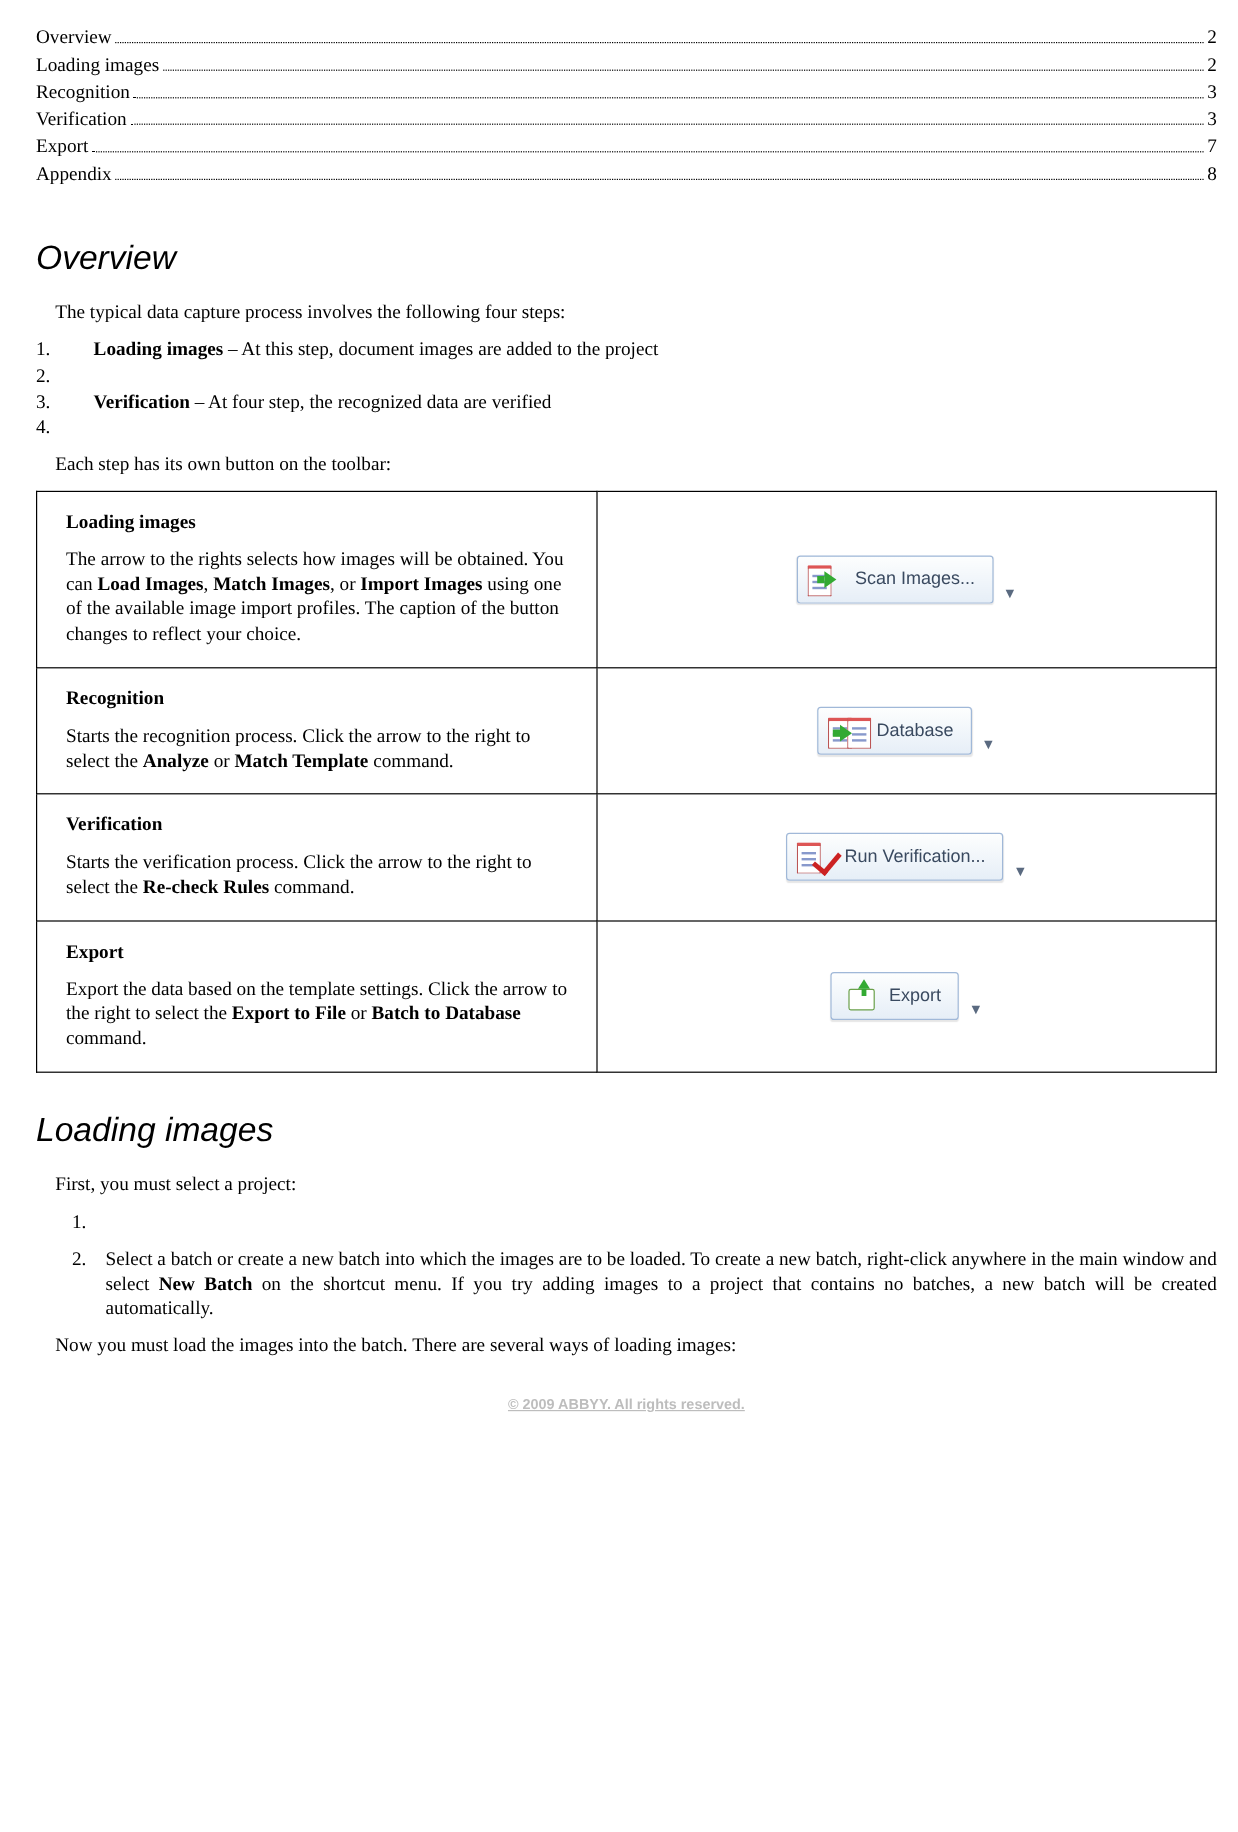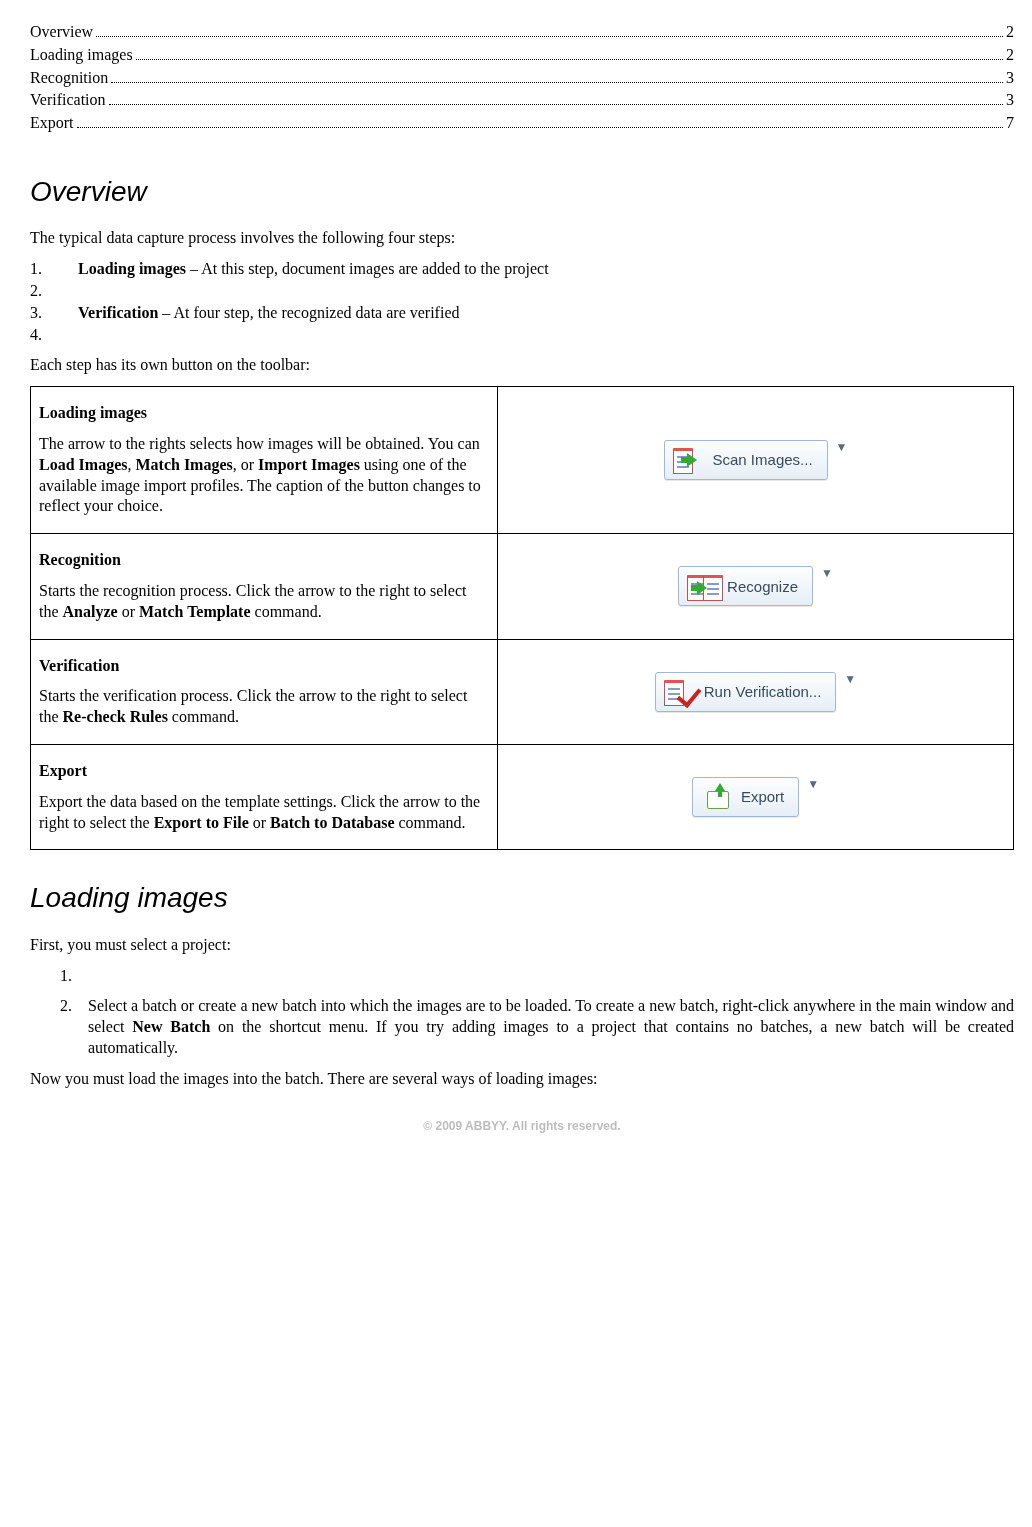--- a/index.html
+++ b/index.html
@@ -26,21 +26,21 @@
     min-width: 10px;
   }
   .toc-page { white-space: nowrap; }
   h2.section {
     font-family: Arial, Helvetica, sans-serif;
     font-style: italic;
     font-weight: normal;
     font-size: 28px;
     margin: 30px 0 18px 0;
   }
-  p { margin: 10px 0; }
+  p { margin: 10px 16px; }
   .steps-list {
     margin: 8px 0 10px 0;
     padding-left: 0;
     list-style: none;
   }
   .steps-list li {
     display: flex;
     margin: 1px 0;
   }
   .steps-list .num {
@@ -54,21 +54,21 @@
   }
   table.btns td {
     border: 1px solid #000;
     padding: 6px 8px;
     vertical-align: middle;
     font-size: 16px;
   }
   table.btns td.desc { width: 450px; vertical-align: top; }
   table.btns td.img { text-align: center; }
   
-  .tb-wrap { display: inline-flex; align-items: flex-start; }
+  .tb-wrap { display: inline-flex; align-items: flex-end; }
   .tb-btn {
     display: inline-flex;
     align-items: center;
     border: 1px solid #a0b8d8;
     border-radius: 3px;
     background: linear-gradient(#fdfefe, #e6eef7);
     padding: 5px 14px 5px 8px;
     font-family: "Segoe UI", Tahoma, Arial, sans-serif;
     font-size: 15px;
     color: #3a4a60;
@@ -160,20 +160,21 @@
     content:""; position:absolute; left:3px; top:1px;
     width:8px; height:4px; background:#f4c84a; border-radius:1px 1px 0 0;
   }
   .footer {
     text-align:center;
     color:#bdbdbd;
     font-family: Arial, sans-serif;
     font-size:12px;
     font-weight:bold;
     margin-top:30px;
+    text-decoration:underline;
   }
   .just { text-align: justify; }
 </style>
 </head>
 <body>
 
 <div class="toc">
   <div class="toc-row">
     <span class="toc-label">Overview</span>
     <span class="toc-dots"></span>
@@ -191,20 +192,25 @@
   </div>
   <div class="toc-row">
     <span class="toc-label">Verification</span>
     <span class="toc-dots"></span>
     <span class="toc-page">3</span>
   </div>
   <div class="toc-row">
     <span class="toc-label">Export</span>
     <span class="toc-dots"></span>
     <span class="toc-page">7</span>
+  </div>
+  <div class="toc-row">
+    <span class="toc-label">Appendix</span>
+    <span class="toc-dots"></span>
+    <span class="toc-page">8</span>
   </div>
 </div>
 
 <h2 class="section">Overview</h2>
 <p>The typical data capture process involves the following four steps:</p>
 <ol class="steps-list">
   <li>
     <span class="num">1.</span>
     <span><b>Loading images</b><span> – At this step, document images are added to the project</span></span>
   </li>
@@ -251,21 +257,21 @@
       </p>
     </td>
     <td class="img">
       <span class="tb-wrap">
         <span class="tb-btn">
           <span class="ic ic-two">
             <span class="ic-page ic-lines p1"></span>
             <span class="ic-page ic-lines p2"></span>
             <span class="ic-arrow ar"></span>
           </span>
-          <span>Recognize</span>
+          <span>Database</span>
         </span>
         <span class="tb-drop">▼</span>
       </span>
     </td>
   </tr>
   <tr>
     <td class="desc">
       <p><b>Verification</b></p>
       <p>
         <span>Starts the verification process. Click the arrow to the right to select the </span><b>Re-check Rules</b><span> command.</span>

